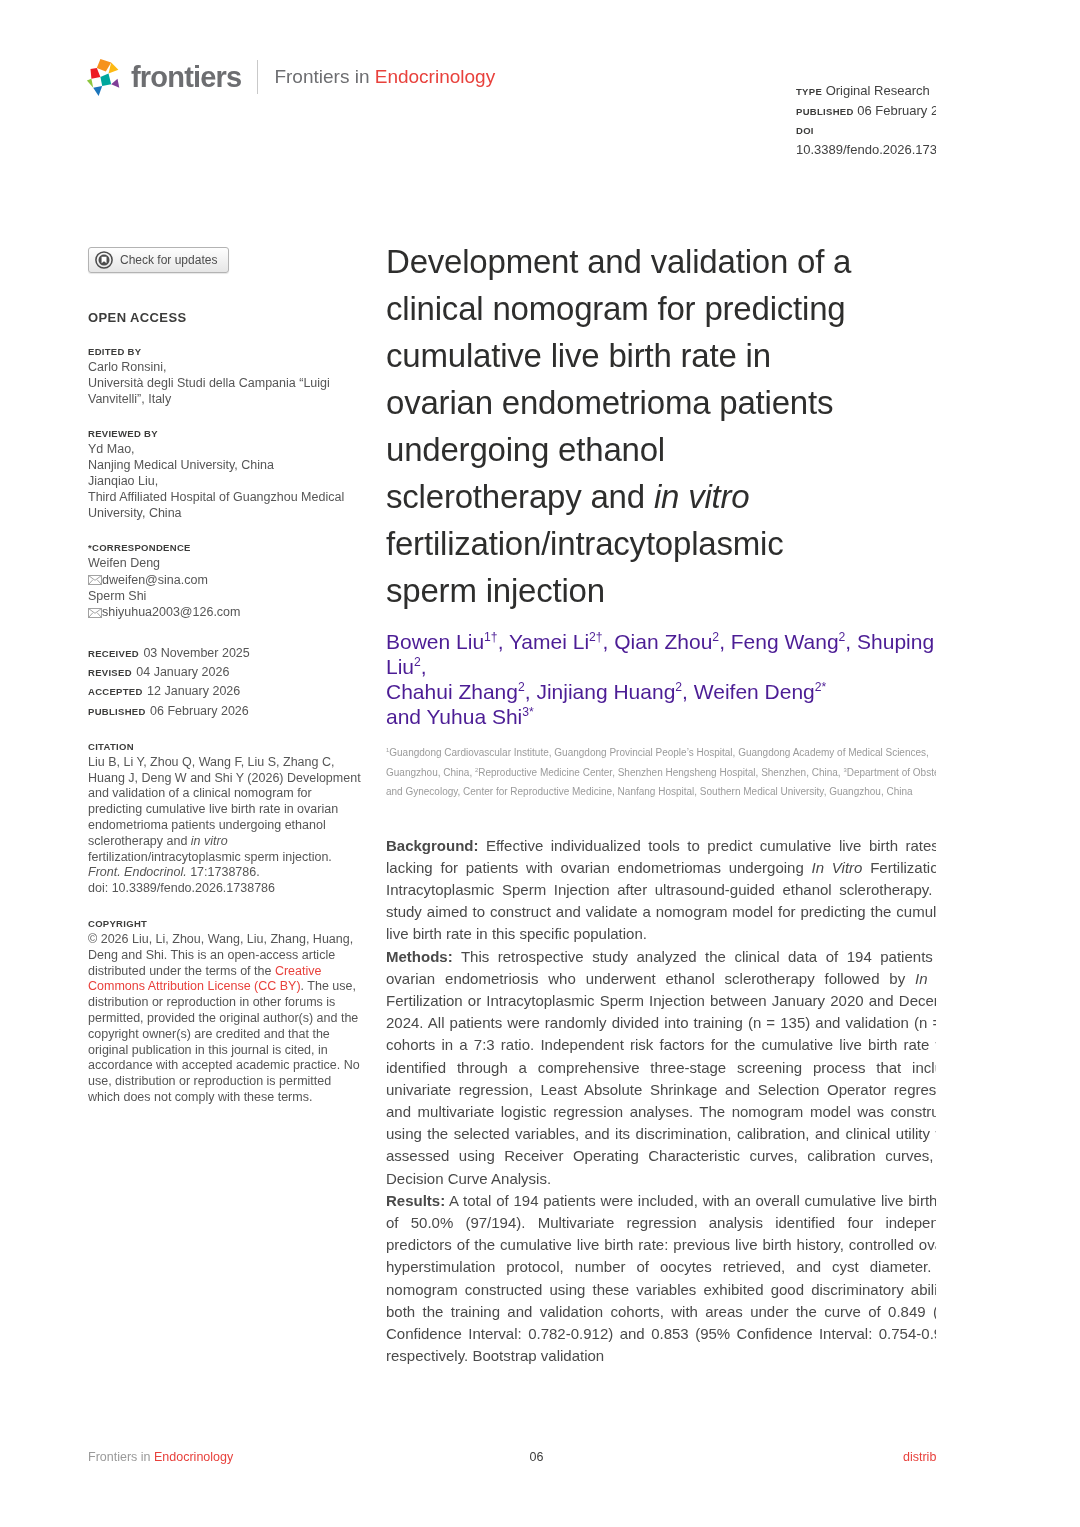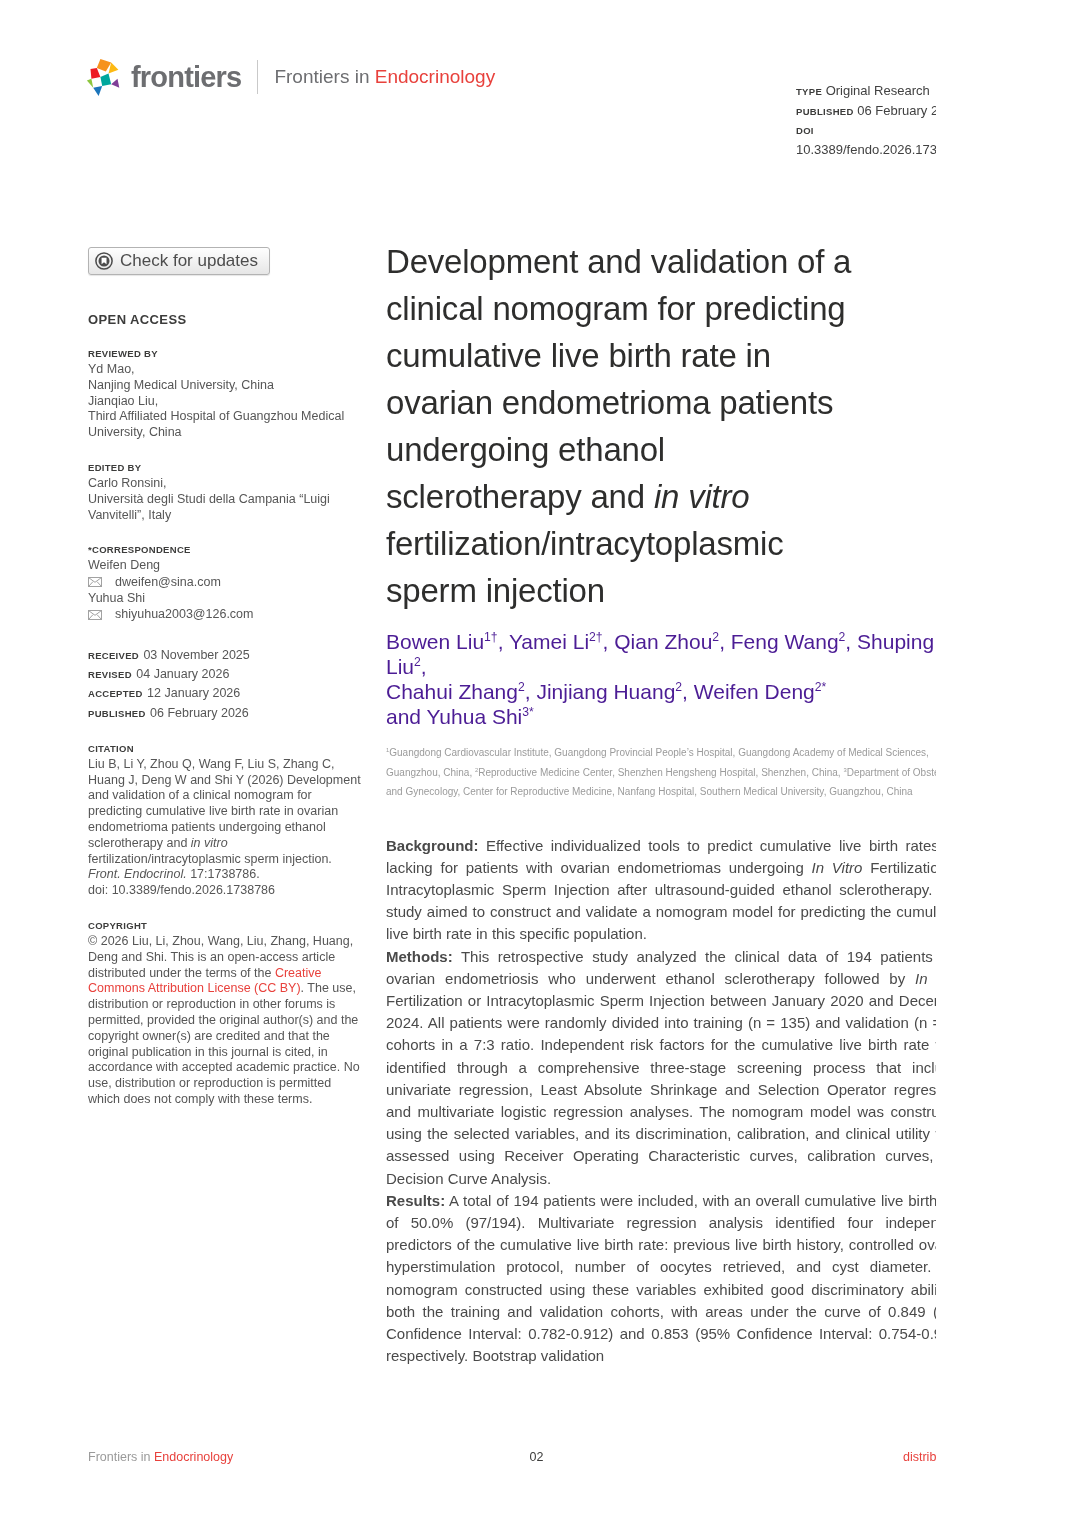--- a/index.html
+++ b/index.html
@@ -19,26 +19,26 @@
   .journal-line .red { color:#e8413c; }
 
   .header-meta { position:absolute; left:796px; top:56px; font-size:13px; color:#414141; line-height:18.5px;margin-top:26px; }
   .meta-label { font-size:9.5px; font-weight:bold; letter-spacing:0.3px; color:#3c3c3b; }
 
   
   .sidebar { position:absolute; left:88px; top:247px; width:276px; }
   .check-btn { display:inline-flex; align-items:center; gap:7px; padding:3px 11px 3px 6px;
       border:1px solid #b3b3b3; border-radius:3px;
       background:linear-gradient(#fefefe,#e6e6e6); box-shadow:0 1px 1px rgba(0,0,0,.10);
-      font-size:17px; color:#4d4d4d; cursor:pointer; }
+      font-size:12px; color:#4d4d4d; cursor:pointer; }
   .open-access { margin-top:37px; font-size:13px; font-weight:bold; letter-spacing:0.4px; color:#3c3c3b; }
   .side-label { font-size:9.5px; font-weight:bold; letter-spacing:0.3px; color:#3c3c3b; margin-bottom:3px; }
   .side-block { margin-top:21px; }
   .side-text { font-size:12.5px; color:#565656; line-height:15.8px; }
-  .email-row { display:flex; align-items:center; gap:13px; font-size:12.5px; color:#565656; line-height:16.5px; cursor:pointer; }
+  .email-row { display:flex; align-items:center; gap:0; font-size:12.5px; color:#565656; line-height:16.5px; cursor:pointer; }
   .equal-note { margin-top:20px; font-size:12.5px; color:#565656; line-height:16px; }
   .dates { margin-top:22px; line-height:17.2px; }
   .date-line .side-text-inline { font-size:12.5px; color:#565656; }
   .red-link { color:#e8413c; cursor:pointer; }
 
   
   .main { position:absolute; left:386px; top:238px; width:582px; }
   .title { font-size:33px; line-height:47px; color:#2e2e2d; font-weight:normal; letter-spacing:-0.2px; margin:0; }
   .authors { margin-top:15px; font-size:21px; line-height:25px; color:#4c1d95; }
   .affiliations { margin-top:14px; font-size:10px; line-height:19.5px; color:#9b9b9b; }
@@ -84,40 +84,40 @@
         <circle cx="10" cy="10" r="9" fill="none" stroke="#4d4d4d" stroke-width="1.7"></circle>
         <circle cx="10" cy="10" r="6.1" fill="#4d4d4d"></circle>
         <path d="M7.3 6.4 L12.8 6.4 L12.8 13.6 L10 11.5 L7.3 13.6 Z" fill="#ffffff"></path>
       </svg>
       <span>Check for updates</span>
     </div>
 
     <div class="open-access">OPEN ACCESS</div>
 
     <div class="side-block">
-      <div class="side-label">REVIEWED BY</div>
-      <div class="side-text">Yd Mao,<br>Nanjing Medical University, China<br>Jianqiao Liu,<br>Third Affiliated Hospital of Guangzhou Medical University, China</div>
+      <div class="side-label">EDITED BY</div>
+      <div class="side-text">Carlo Ronsini,<br>Università degli Studi della Campania “Luigi Vanvitelli”, Italy</div>
     </div>
 
     <div class="side-block">
-      <div class="side-label">EDITED BY</div>
-      <div class="side-text">Carlo Ronsini,<br>Università degli Studi della Campania “Luigi Vanvitelli”, Italy</div>
+      <div class="side-label">REVIEWED BY</div>
+      <div class="side-text">Yd Mao,<br>Nanjing Medical University, China<br>Jianqiao Liu,<br>Third Affiliated Hospital of Guangzhou Medical University, China</div>
     </div>
 
     <div class="side-block">
       <div class="side-label">*CORRESPONDENCE</div>
       <div class="side-text">Weifen Deng</div>
       <div class="email-row">
         <svg width="14" height="10" viewBox="0 0 14 10">
           <rect x="0.5" y="0.5" width="13" height="9" fill="none" stroke="#a2a2a2"></rect>
           <path d="M0.5 0.5 L7 5.3 L13.5 0.5 M0.5 9.5 L5 4.6 M13.5 9.5 L9 4.6" fill="none" stroke="#a2a2a2"></path>
         </svg>
         <span>dweifen@sina.com</span>
       </div>
-      <div class="side-text">Yuhua Shi</div>
+      <div class="side-text">Sperm Shi</div>
       <div class="email-row">
         <svg width="14" height="10" viewBox="0 0 14 10">
           <rect x="0.5" y="0.5" width="13" height="9" fill="none" stroke="#a2a2a2"></rect>
           <path d="M0.5 0.5 L7 5.3 L13.5 0.5 M0.5 9.5 L5 4.6 M13.5 9.5 L9 4.6" fill="none" stroke="#a2a2a2"></path>
         </svg>
         <span>shiyuhua2003@126.com</span>
       </div>
     </div>
 
 
@@ -146,17 +146,17 @@
     <div class="affiliations"><sup>1</sup>Guangdong Cardiovascular Institute, Guangdong Provincial People’s Hospital, Guangdong Academy of Medical Sciences, Guangzhou, China, <sup>2</sup>Reproductive Medicine Center, Shenzhen Hengsheng Hospital, Shenzhen, China, <sup>3</sup>Department of Obstetrics and Gynecology, Center for Reproductive Medicine, Nanfang Hospital, Southern Medical University, Guangzhou, China</div>
     <div class="abstract">
       <p><b>Background:</b> Effective individualized tools to predict cumulative live birth rates are lacking for patients with ovarian endometriomas undergoing <i>In Vitro</i> Fertilization or Intracytoplasmic Sperm Injection after ultrasound-guided ethanol sclerotherapy. This study aimed to construct and validate a nomogram model for predicting the cumulative live birth rate in this specific population.</p>
       <p><b>Methods:</b> This retrospective study analyzed the clinical data of 194 patients with ovarian endometriosis who underwent ethanol sclerotherapy followed by <i>In Vitro</i> Fertilization or Intracytoplasmic Sperm Injection between January 2020 and December 2024. All patients were randomly divided into training (n = 135) and validation (n = 59) cohorts in a 7:3 ratio. Independent risk factors for the cumulative live birth rate were identified through a comprehensive three-stage screening process that included univariate regression, Least Absolute Shrinkage and Selection Operator regression, and multivariate logistic regression analyses. The nomogram model was constructed using the selected variables, and its discrimination, calibration, and clinical utility were assessed using Receiver Operating Characteristic curves, calibration curves, and Decision Curve Analysis.</p>
       <p><b>Results:</b> A total of 194 patients were included, with an overall cumulative live birth rate of 50.0% (97/194). Multivariate regression analysis identified four independent predictors of the cumulative live birth rate: previous live birth history, controlled ovarian hyperstimulation protocol, number of oocytes retrieved, and cyst diameter. The nomogram constructed using these variables exhibited good discriminatory ability in both the training and validation cohorts, with areas under the curve of 0.849 (95% Confidence Interval: 0.782-0.912) and 0.853 (95% Confidence Interval: 0.754-0.952), respectively. Bootstrap validation</p>
     </div>
   </div>
 
   <div class="footer">
     <span class="left"><span>Frontiers in </span><span class="red">Endocrinology</span></span>
-    <span class="center">02</span>
+    <span class="center">06</span>
     <span class="right">distribution.org</span>
   </div>
 
 </div>
 
 </body></html>

